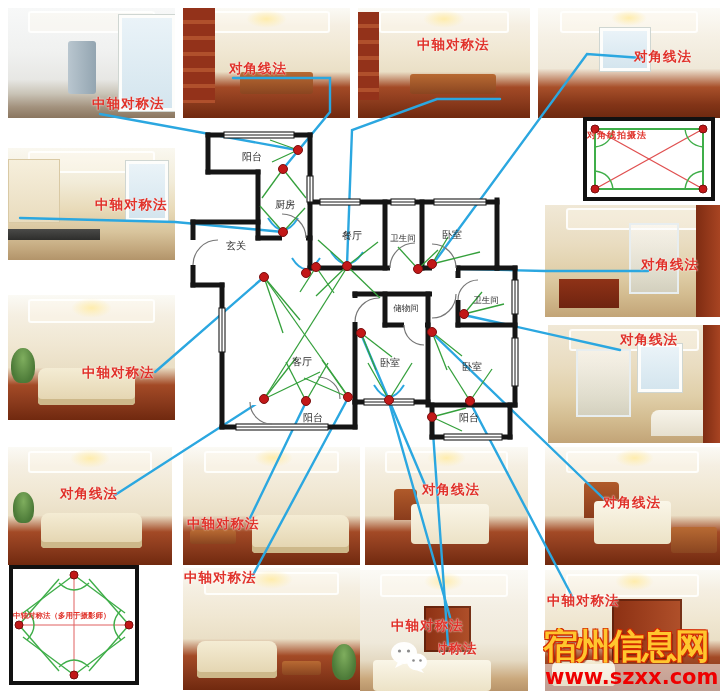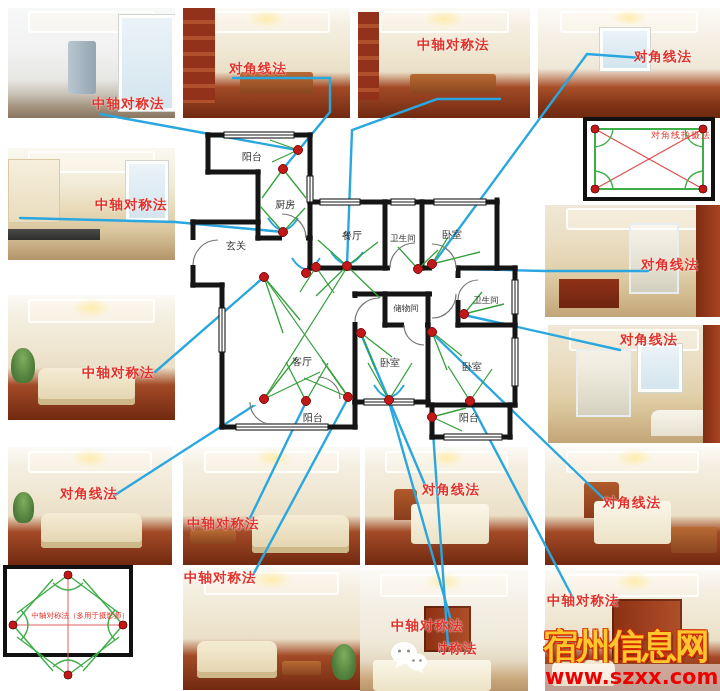--- a/index.html
+++ b/index.html
@@ -30,21 +30,21 @@
   .f-vanity{background:linear-gradient(180deg,#8f3217,#6f2410);}
   .f-shower{background:linear-gradient(180deg,rgba(255,255,255,.55),rgba(210,225,232,.5));border:2px solid #e8eef0;}
   .f-tub{background:linear-gradient(180deg,#f7f4ea,#e6e0cf);border-radius:8px 8px 0 0;}
   .f-door{background:linear-gradient(90deg,#7e2c12,#a84422);}
   .f-wardrobe{background:linear-gradient(90deg,#8c3013,#b0502a);box-shadow:inset 0 0 0 2px rgba(60,18,4,.5);}
   .f-plant{background:radial-gradient(ellipse at 50% 30%,#7fae5e,#4c7a38 70%);border-radius:50% 50% 40% 40%;}
   .f-light{background:radial-gradient(ellipse at center,rgba(255,236,170,.95),rgba(255,236,170,0) 70%);}
 
   
   .diagram{position:absolute;z-index:2;background:#fff;border:4px solid #111;box-sizing:border-box;}
-  .diagram .dg-title{position:absolute;width:100%;text-align:right;color:#e0322a;font-weight:normal;
+  .diagram .dg-title{position:absolute;width:100%;text-align:left;color:#e0322a;font-weight:bold;
     white-space:nowrap;z-index:3;}
 
   
   #overlay{position:absolute;left:0;top:0;z-index:10;pointer-events:none;}
 
   
   .tag{position:absolute;z-index:20;color:#e0322a;font-weight:bold;font-size:13.5px;letter-spacing:1px;
     white-space:nowrap;text-shadow:0 0 2px rgba(255,255,255,.85),0 0 1px rgba(255,255,255,.6);}
   .clip-left{clip-path:inset(0 0 0 46%);}
 
@@ -150,21 +150,21 @@
       <path d="M116,26 Q100,24 98,8" fill="none" stroke="#3fae49" stroke-width="1.4"></path>
       <path d="M8,50 Q24,52 26,68" fill="none" stroke="#3fae49" stroke-width="1.4"></path>
       <path d="M116,50 Q100,52 98,68" fill="none" stroke="#3fae49" stroke-width="1.4"></path>
       <circle cx="8" cy="8" r="4" fill="#c21818" stroke="#7a0f0f"></circle>
       <circle cx="116" cy="8" r="4" fill="#c21818" stroke="#7a0f0f"></circle>
       <circle cx="8" cy="68" r="4" fill="#c21818" stroke="#7a0f0f"></circle>
       <circle cx="116" cy="68" r="4" fill="#c21818" stroke="#7a0f0f"></circle>
     </svg>
   </div>
 
-  <div class="diagram" style="left:3px;top:565px;width:130px;height:92px;">
+  <div class="diagram" style="left:9px;top:565px;width:130px;height:120px;">
     <span class="dg-title" style="top:42px;font-size:7.5px;">中轴对称法（多用于摄影师）</span>
     <svg width="122" height="112" viewBox="0 0 122 112">
       <g stroke="#e06060" stroke-width="1">
         <line x1="61" y1="6" x2="61" y2="106"></line>
         <line x1="6" y1="56" x2="116" y2="56"></line>
       </g>
       <g stroke="#3fae49" stroke-width="1.4" fill="none">
         <line x1="61" y1="6" x2="10" y2="44"></line>
           <line x1="61" y1="6" x2="112" y2="44"></line>
         <line x1="61" y1="106" x2="10" y2="68"></line>

